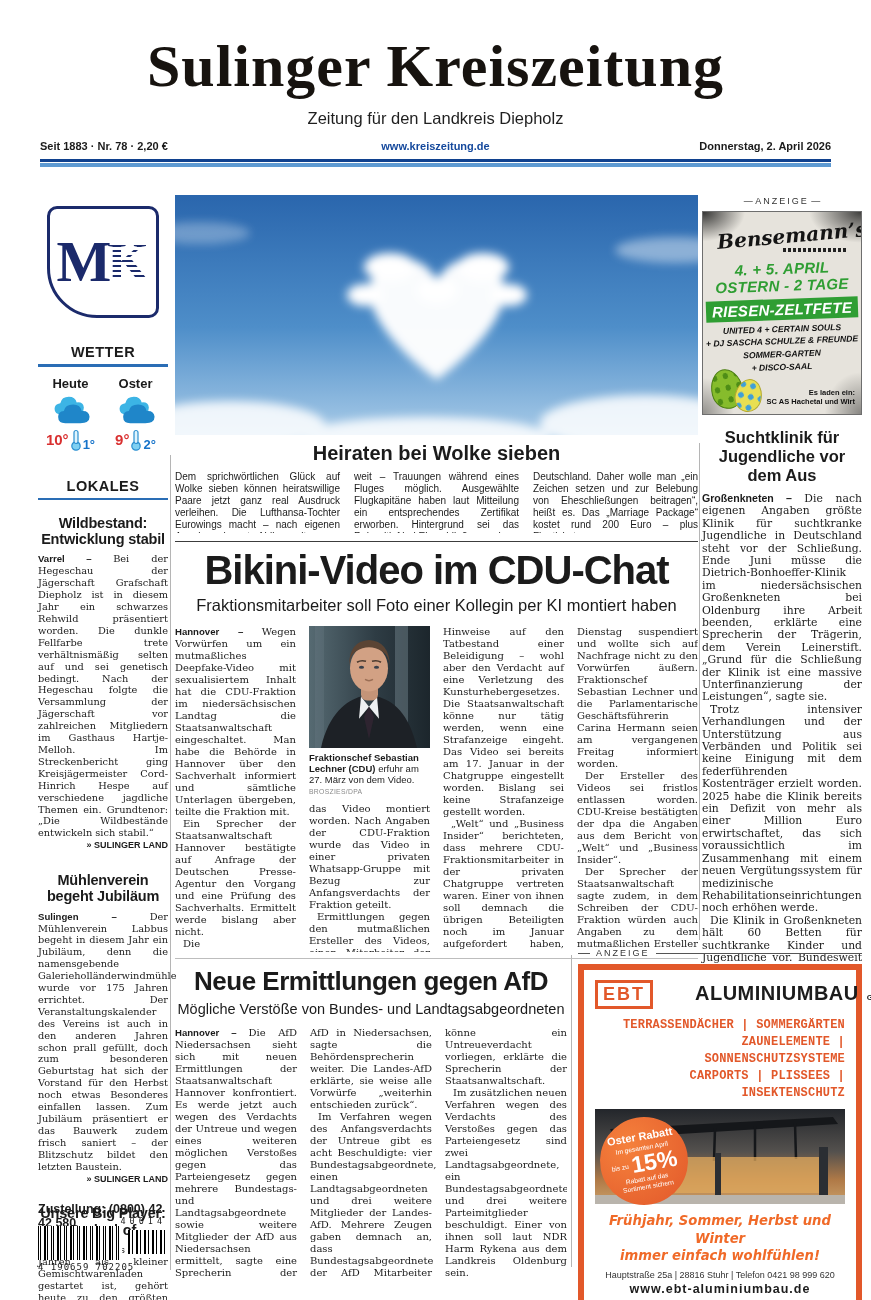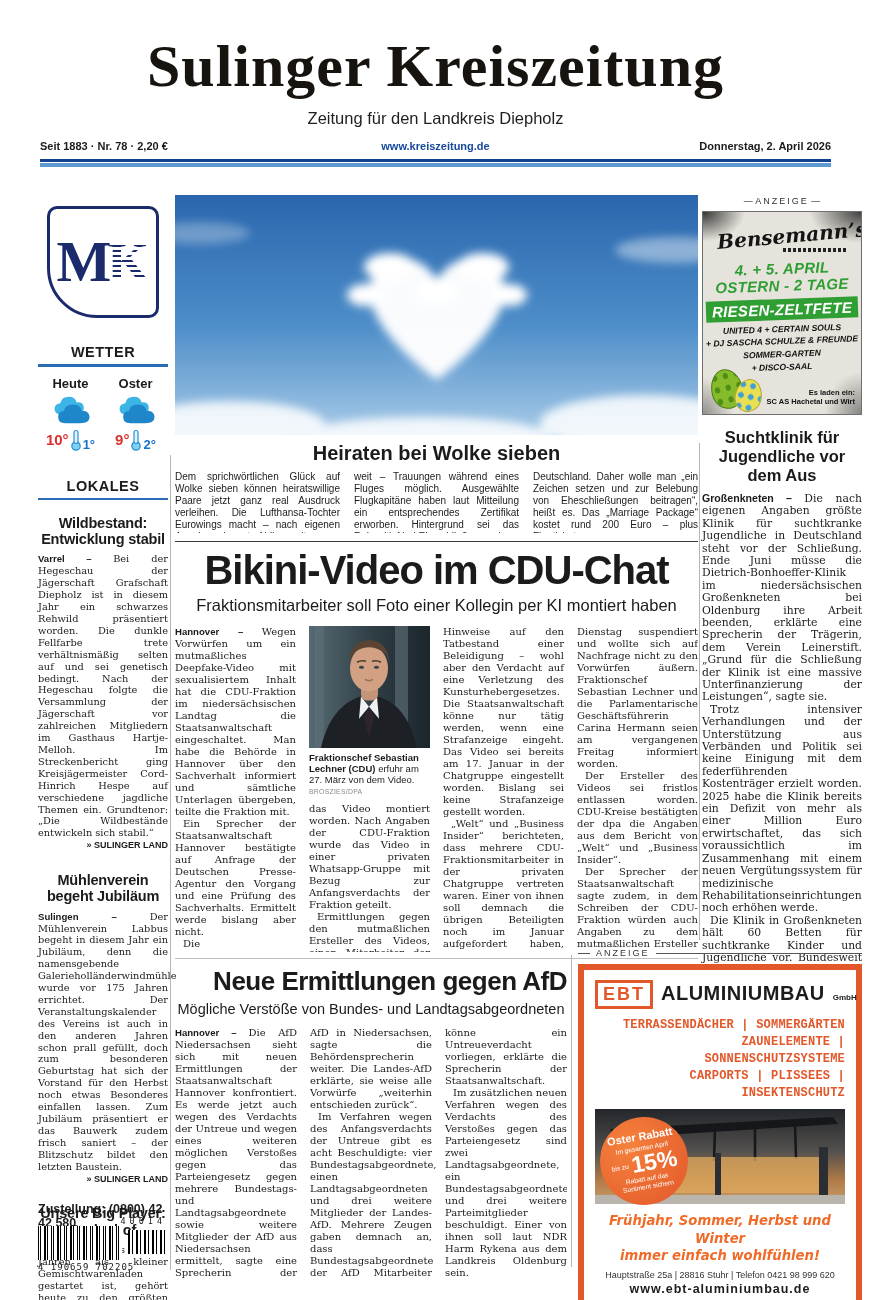--- a/index.html
+++ b/index.html
@@ -139,21 +139,21 @@
   .ebt-wrap{position:absolute;left:578px;top:948px;width:284px;}
   .anz-row{display:flex;align-items:center;gap:6px;font-family:"Liberation Sans",sans-serif;
            font-size:9px;letter-spacing:2px;color:#333;}
   .anz-row .dash{width:12px;height:1px;background:#555;}
   .anz-row .line{flex:1;height:1px;background:#555;}
   .ebt{margin-top:6px;border:6px solid #e2582a;background:#fff;padding:10px 11px 12px;}
   .ebt-logo{display:flex;align-items:baseline;gap:8px;}
   .ebt-mark{border:3px solid #e2582a;color:#e2582a;font-family:"Liberation Sans",sans-serif;
             font-weight:700;font-size:18px;padding:0 5px;letter-spacing:2px;line-height:1.3;}
   .ebt-name{font-family:"Liberation Sans",sans-serif;font-weight:700;font-size:20px;
-            letter-spacing:.5px;color:#1c1c1c;}
+            letter-spacing:.5px;color:#1c1c1c;margin-left:34px;}
   .ebt-gmbh{font-family:"Liberation Sans",sans-serif;font-weight:700;font-size:8px;color:#1c1c1c;}
   .ebt-services{margin-top:8px;font-family:Liberation Mono, monospace;font-weight:700;
                 font-size:12px;line-height:1.4;color:#e2582a;text-align:right;letter-spacing:.2px;}
   .ebt-photo{margin-top:8px;height:95px;position:relative;}
   .badge{position:absolute;left:5px;top:8px;width:88px;height:88px;border-radius:50%;
          background:radial-gradient(circle at 35% 30%,#f5813c,#e2582a);color:#fff;text-align:center;
          transform:rotate(-10deg);display:flex;flex-direction:column;justify-content:center;
          font-family:"Liberation Sans",sans-serif;line-height:1.25;}
   .bl1{font-weight:700;font-size:11px;}
   .bl2,.bl4,.bl5,.bpre{font-size:6.6px;}
@@ -366,21 +366,21 @@
           <p>Dienstag suspendiert und wollte sich auf Nachfrage nicht zu den Vorwürfen äußern. Fraktionschef Sebastian Lechner und die Parlamentarische Geschäftsführerin Carina Hermann seien am vergangenen Freitag informiert worden.</p>
           <p>Der Ersteller des Videos sei fristlos entlassen worden. CDU-Kreise bestätigten der dpa die Angaben aus dem Bericht von „Welt“ und „Business Insider“.</p>
           <p><span>Der Sprecher der Staatsanwaltschaft sagte zudem, in dem Schreiben der CDU-Fraktion würden auch Angaben zu dem mutmaßlichen Ersteller des möglichen KI-Videos – einem Mitarbeiter der Fraktion – gemacht. Er soll das Video in die Chatgruppe eingestellt haben, um damit aufzuzeigen, welche Gefahren durch KI-Manipulationen drohen, wie der Sprecher der Staatsanwaltschaft sagte. Danach sei das Video in dem Chat gelöscht worden. Wann das war, ist nicht bekannt.</span> </p>
         </div>
       </div>
     </article>
 
     <div class="rule-light"></div>
 
     <article class="afd">
-      <h1 class="afd-head" style="margin-bottom:0;text-align:right;">Neue Ermittlungen gegen AfD</h1>
+      <h1 class="afd-head" style="margin-bottom:0;">Neue Ermittlungen gegen AfD</h1>
       <div class="afd-sub">Mögliche Verstöße von Bundes- und Landtagsabgeordneten</div>
       <div class="afd-cols">
         <div class="mcol">
           <p><b class="lead">Hannover – </b><span>Die AfD Niedersachsen sieht sich mit neuen Ermittlungen der Staatsanwaltschaft Hannover konfrontiert. Es werde jetzt auch wegen des Verdachts der Untreue und wegen eines weiteren möglichen Verstoßes gegen das Parteiengesetz gegen mehrere Bundestags- und Landtagsabgeordnete sowie weitere Mitglieder der AfD aus Niedersachsen ermittelt, sagte eine Sprecherin der Behörde. Zuvor hatte die „Hannoversche Allgemeine Zeitung“ unter Berufung auf gemeinsame Recherchen mit dem NDR berichtet.</span></p>
 
         </div>
         <div class="mcol">
           <p>AfD in Niedersachsen, sagte die Behördensprecherin weiter. Die Landes-AfD erklärte, sie weise alle Vorwürfe „weiterhin entschieden zurück“.</p>
           <p>Im Verfahren wegen des Anfangsverdachts der Untreue gibt es acht Beschuldigte: vier Bundestagsabgeordnete, einen Landtagsabgeordneten und drei weitere Mitglieder der Landes-AfD. Mehrere Zeugen gaben demnach an, dass Bundestagsabgeordnete der AfD Mitarbeiter beschäftigt haben sollen, die tatsächlich nicht für die Bundestagsfraktion in Berlin, sondern für den AfD-Landesverband gearbeitet haben sollen. Sollten Fraktionsgelder statt für die Fraktion für Parteizwecke verwendet worden sein,</p>
         </div>

